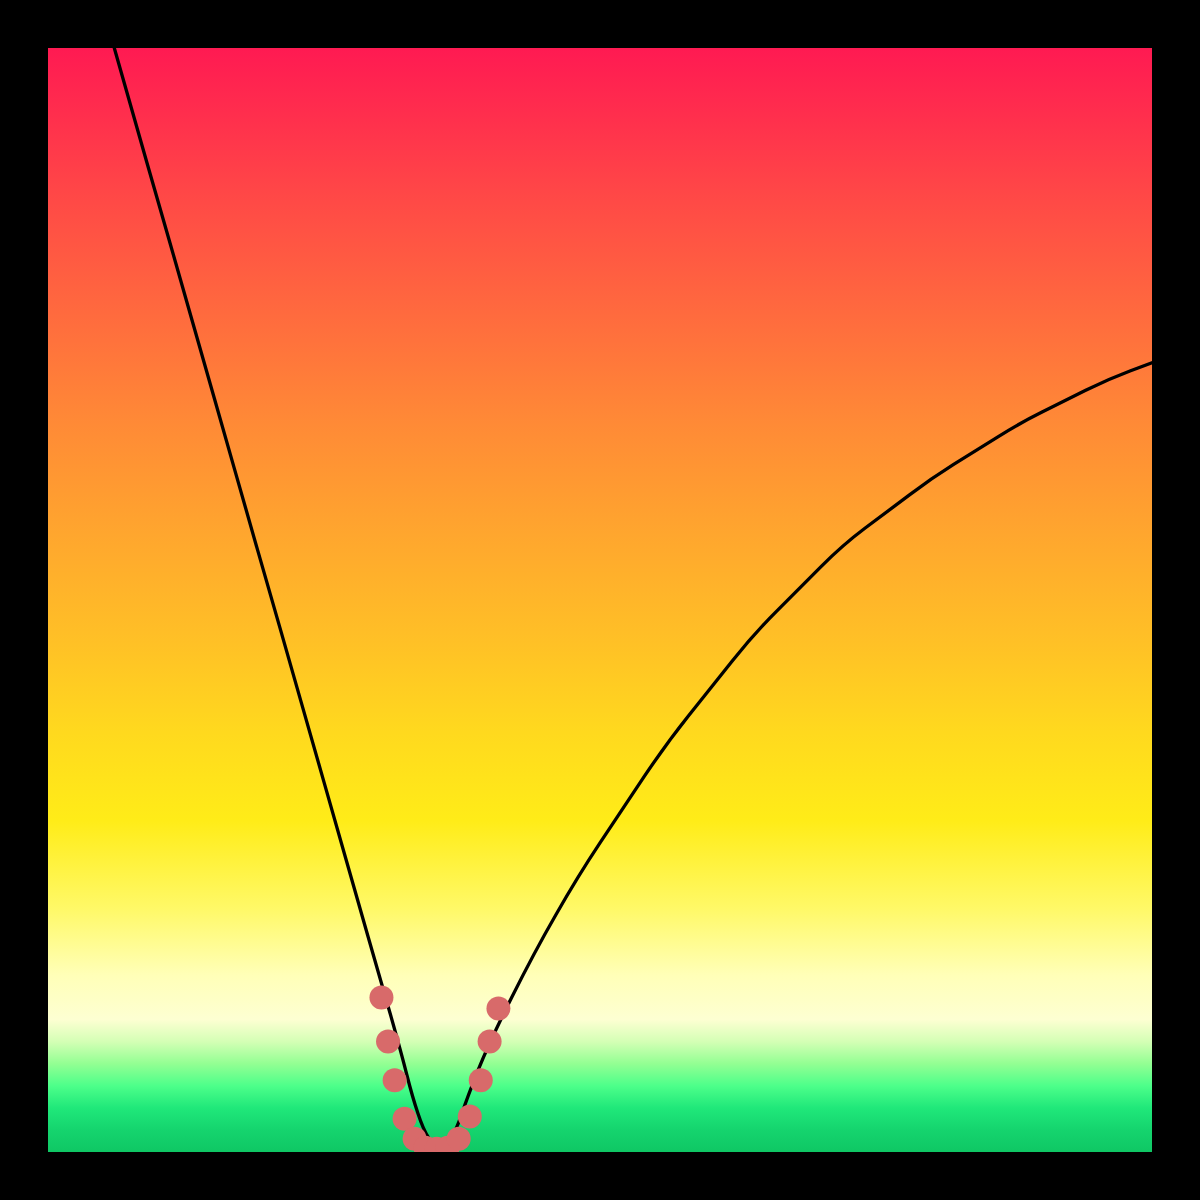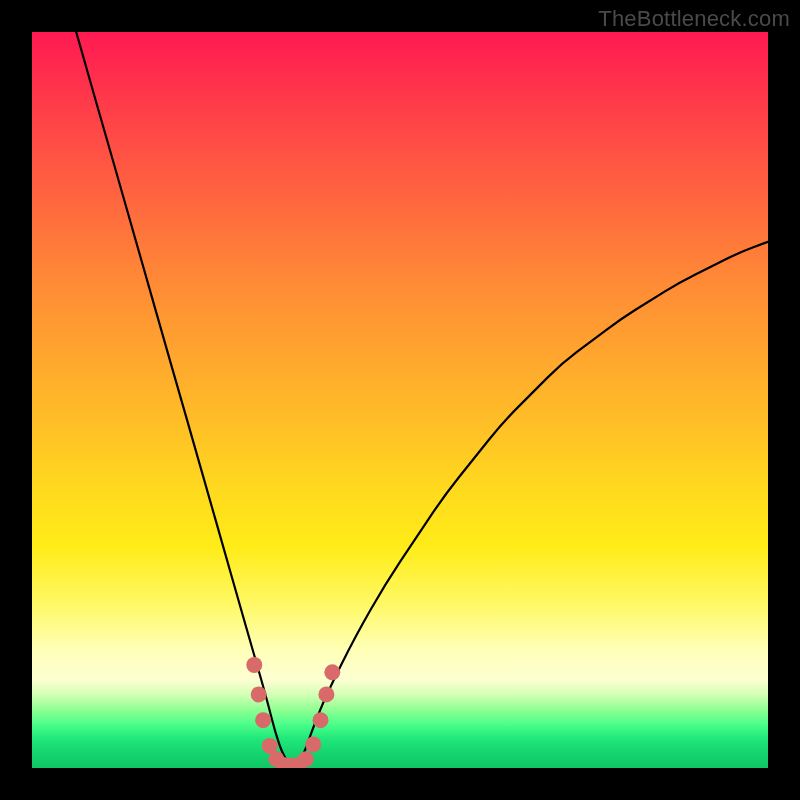--- a/index.html
+++ b/index.html
@@ -62,21 +62,20 @@
     left: 0;
     top: 0;
     width: 736px;
     height: 736px;
   }
 </style>
 </head>
 <body>
 
 <div class="frame">
-  <div class="watermark">TheBottleneck.com</div>
   <div class="plot">
     <svg class="curve" viewBox="0 0 736 736" preserveAspectRatio="none">
       <path id="curve-path" fill="none" stroke="#000" stroke-width="2.2" stroke-linecap="round" d="M 44.2 0.0 Q 58.9 51.5 66.2 77.3 Q 73.6 103.0 81.0 128.8 Q 88.3 154.6 95.7 180.3 Q 103.0 206.1 110.4 231.8 Q 117.8 257.6 125.1 283.4 Q 132.5 309.1 139.8 334.9 Q 147.2 360.6 154.6 386.4 Q 161.9 412.2 169.3 437.9 Q 176.6 463.7 184.0 489.4 Q 191.4 515.2 198.7 541.0 Q 206.1 566.7 213.4 592.5 Q 220.8 618.2 228.2 644.0 Q 235.5 669.8 239.2 684.5 Q 242.9 699.2 246.6 710.2 Q 250.2 721.3 253.9 726.8 Q 257.6 732.3 261.3 732.3 Q 265.0 732.3 268.6 726.8 Q 272.3 721.3 276.0 710.2 Q 279.7 699.2 287.0 680.8 Q 294.4 662.4 309.1 633.0 Q 323.8 603.5 338.6 577.8 Q 353.3 552.0 368.0 529.9 Q 382.7 507.8 397.4 485.8 Q 412.2 463.7 426.9 445.3 Q 441.6 426.9 456.3 408.5 Q 471.0 390.1 485.8 375.4 Q 500.5 360.6 515.2 345.9 Q 529.9 331.2 544.6 320.2 Q 559.4 309.1 574.1 298.1 Q 588.8 287.0 603.5 277.8 Q 618.2 268.6 633.0 259.4 Q 647.7 250.2 662.4 242.9 Q 677.1 235.5 691.8 228.2 Q 706.6 220.8 721.3 215.3 T 736.0 209.8"></path>
       <g id="marker-group">
           <circle cx="222.3" cy="633.0" r="8" fill="#d86a6a"></circle>
           <circle cx="226.7" cy="662.4" r="8" fill="#d86a6a"></circle>
           <circle cx="231.1" cy="688.2" r="8" fill="#d86a6a"></circle>
           <circle cx="237.7" cy="713.9" r="8" fill="#d86a6a"></circle>
           <circle cx="244.4" cy="727.2" r="8" fill="#d86a6a"></circle>
           <circle cx="251.7" cy="733.1" r="8" fill="#d86a6a"></circle>

